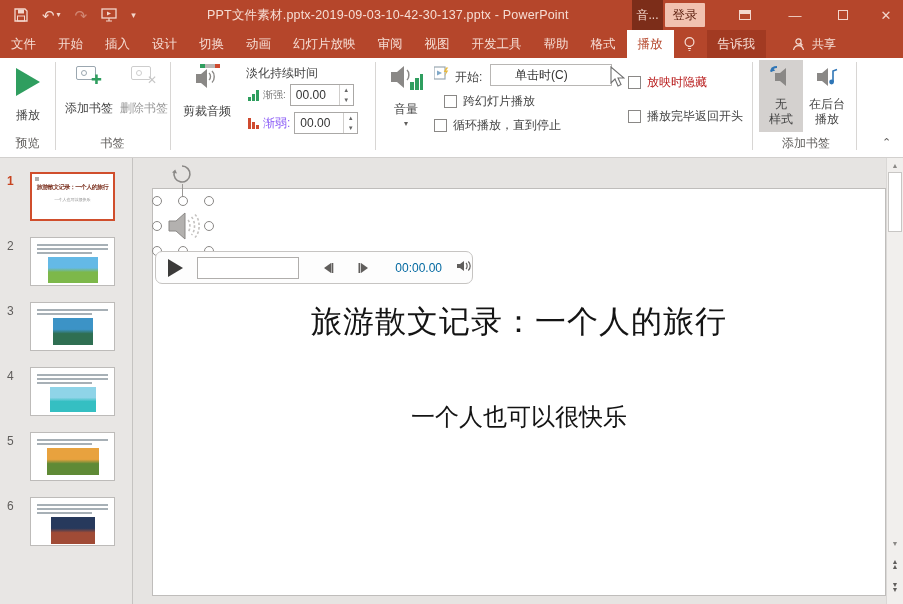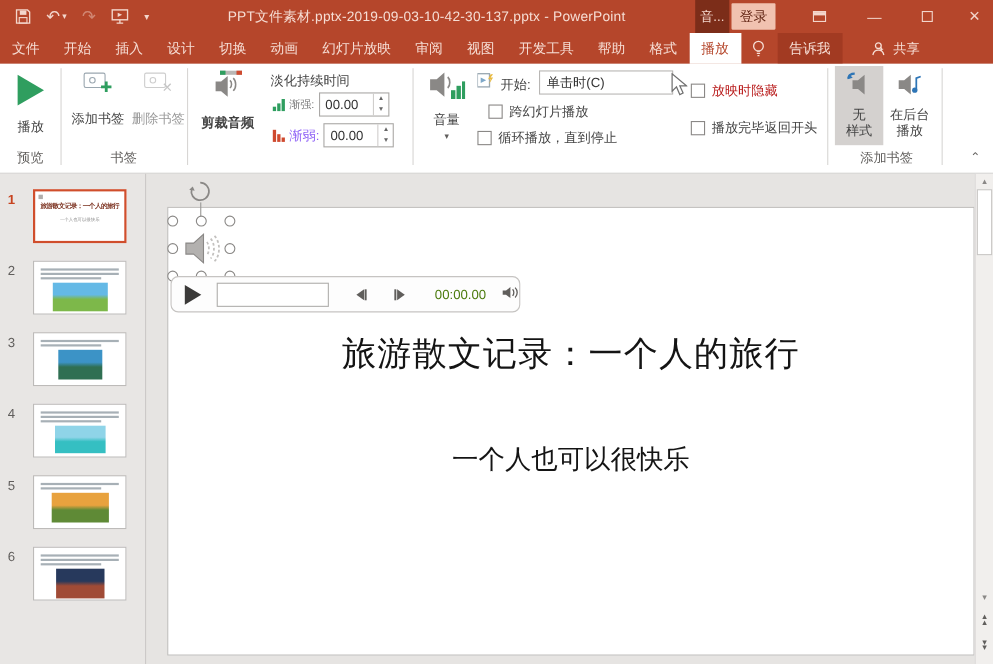--- a/index.html
+++ b/index.html
@@ -44,21 +44,21 @@
   .bm-x { position:absolute; right:0; bottom:0; color:#9a9896; font-size:12px; font-weight:bold; line-height:1; }
   .spin-row { position:absolute; display:flex; align-items:center; gap:4px; }
   .bars { display:flex; align-items:flex-end; gap:1px; height:11px; }
   .bars div { width:3px; }
   .spinbox { width:64px; height:22px; border:1px solid #aaa8a6; display:flex; align-items:center; background:#fff; position:relative; }
   .spinbox .val { padding-left:5px; font-size:12px; color:#333; flex:1; }
   .spin-arrows { width:14px; height:100%; border-left:1px solid #d0cecc; display:flex; flex-direction:column; }
   .spin-arrows div { flex:1; display:flex; align-items:center; justify-content:center; font-size:6px; color:#666; }
   .checkrow { position:absolute; display:flex; align-items:center; gap:6px; }
   .cbx { width:13px; height:13px; border:1px solid #8a8886; background:#fff; }
-  .combo { position:absolute; left:490px; top:6px; width:122px; height:22px; border:1px solid #b8b6b4; background:#fff; display:flex; align-items:center; padding-left:6px; font-size:12px; color:#333; }
+  .combo { position:absolute; left:490px; top:6px; width:122px; height:22px; border:1px solid #b8b6b4; background:#fff; display:flex; align-items:center; padding-left:24px; font-size:12px; color:#333; }
   .style-btn { position:absolute; top:2px; width:44px; height:72px; display:flex; flex-direction:column; align-items:center; padding-top:4px; }
   .style-btn.sel { background:#d4d1cf; }
   .collapse-chev { position:absolute; left:882px; top:78px; font-size:11px; color:#605e5c; }
 
   
   .slide-panel { position:absolute; left:0; top:158px; width:133px; height:446px; background:#e8e6e4; border-right:1px solid #c5c3c1; }
   .thumb-row { position:absolute; left:0; width:133px; height:52px; }
   .thumb-num { position:absolute; left:7px; top:2px; font-size:12px; color:#605e5c; }
   .thumb-num.sel { color:#c7431f; font-weight:bold; }
   .thumb { position:absolute; left:30px; top:0; width:85px; height:49px; background:#fff; border:1px solid #bdbbb9; overflow:hidden; }
@@ -80,21 +80,21 @@
   .rot-stem { position:absolute; left:49px; top:26px; width:1px; height:18px; background:#9a9896; }
   .sel-box { position:absolute; left:24px; top:43px; width:52px; height:50px; }
   .handle { position:absolute; width:10px; height:10px; border:1.5px solid #8a8886; border-radius:50%; background:#fff; }
   .spk-glyph { position:absolute; left:10px; top:8px; }
 
   
   .player { position:absolute; left:22px; top:93px; width:318px; height:33px; background:#fdfdfd; border:1px solid #c6c4c2; border-radius:7px; display:flex; align-items:center; }
   .p-play { width:0; height:0; border-left:15px solid #3b3a39; border-top:9px solid transparent; border-bottom:9px solid transparent; margin-left:12px; }
   .p-progress { width:108px; height:22px; background:#fff; border:1px solid #b0aeac; margin-left:14px; }
   .p-step { display:flex; align-items:center; margin-left:22px; }
-  .p-time { margin-left:24px; font-size:12px; color:#4d7c0f; }
+  .p-time { margin-left:24px; font-size:12px; color:#0369a1; }
   .p-vol { margin-left:14px; }
 
   
   .scrollbar { position:absolute; left:886px; top:158px; width:17px; height:446px; background:#f1efed; border-left:1px solid #dad8d6; }
   .sb-arrow { position:absolute; left:0; width:16px; text-align:center; font-size:7px; color:#8a8886; }
   .sb-thumb { position:absolute; left:1px; top:14px; width:14px; height:60px; background:#fff; border:1px solid #c8c6c4; }
   .sb-dbl { position:absolute; left:0; width:16px; text-align:center; font-size:7px; color:#605e5c; line-height:.65; }
 
   .cursor-arrow { position:absolute; left:610px; top:66px; z-index:50; }
 </style>
@@ -191,21 +191,21 @@
   <div class="big-btn grayed" style="left:118px; top:6px; width:52px;">
     <span class="bm-icon">
         <span class="bm-box"></span>
         <span class="bm-dot"></span>
         <span class="bm-x">✕</span>
       </span>
     <span class="rbtn-label" style="margin-top:15px;">删除书签</span>
   </div>
   <div class="grp-label" style="left:55px; width:115px;">书签</div>
 
-  <div class="big-btn" style="left:176px; top:6px; width:62px;font-weight:bold;">
+  <div class="big-btn" style="left:176px; top:6px; width:62px;">
     <span>
       <svg width="30" height="26" viewBox="0 0 30 26">
         <rect x="8" y="0" width="20" height="4" fill="#b9b7b5"></rect>
         <rect x="8" y="0" width="5" height="4" fill="#2f9e5f"></rect>
         <rect x="23" y="0" width="5" height="4" fill="#cf4a2f"></rect>
         <path d="M4 10v9h5l6 5V5l-6 5H4z" fill="#8a8886"></path>
         <path d="M17 9c2 1.5 2 5.5 0 7M20 7c3 2.5 3 9 0 11.5" fill="none" stroke="#8a8886" stroke-width="1.4"></path>
       </svg>
     </span>
     <span class="rbtn-label" style="margin-top:11px;">剪裁音频</span>

